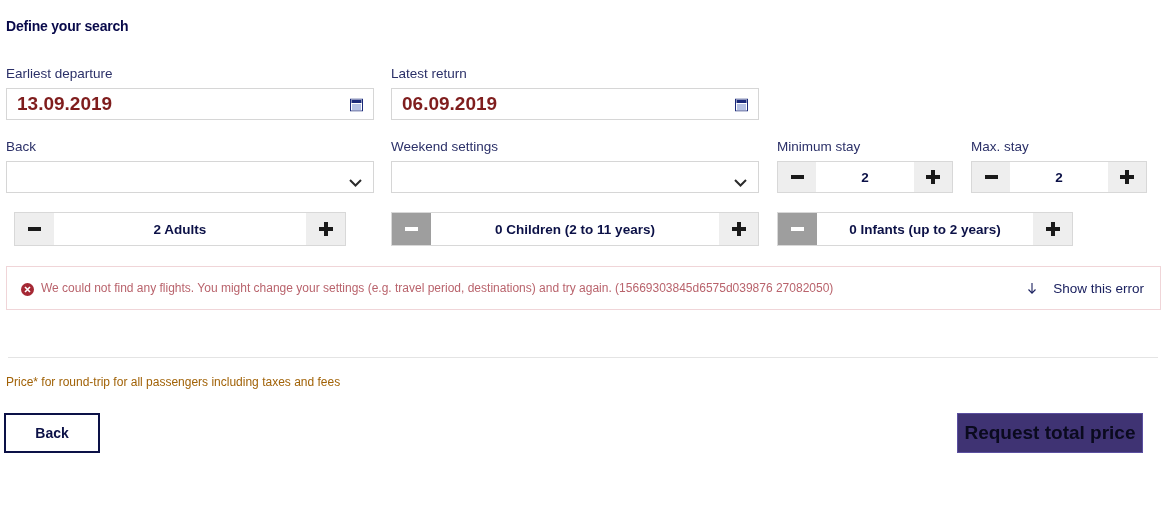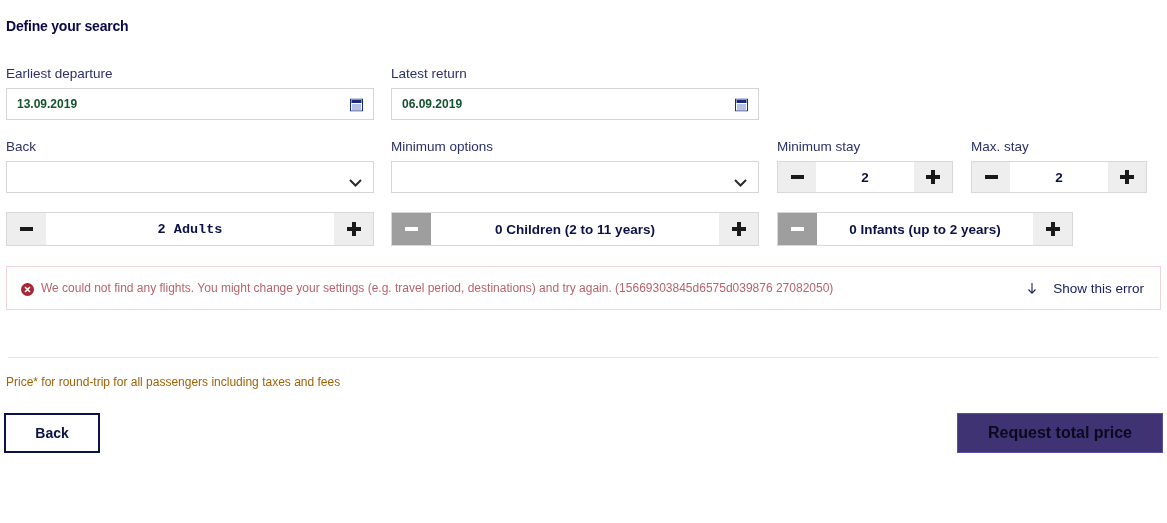--- a/index.html
+++ b/index.html
@@ -60,23 +60,23 @@
   .date-input {
     position: relative;
     height: 32px;
     border: 1px solid #d6d6d6;
     background: #ffffff;
     box-sizing: border-box;
     display: flex;
     align-items: center;
   }
   .date-input .value {
-    font-size: 12px;
+    font-size: 19px;
     font-weight: bold;
-    color: #14532d;
+    color: #7f1d1d;
     padding-left: 10px;
   }
   .cal-icon {
     position: absolute;
     right: 10px;
     top: 50%;
     transform: translateY(-50%);
     width: 13px;
     height: 13px;
     display: block;
@@ -164,21 +164,21 @@
 
   
   .row-pax {
     position: absolute;
     left: 6px;
     top: 212px;
     width: 1155px;
     height: 34px;
   }
   .pax-group { position: absolute; top: 0; height: 34px; }
-  .pax-group.adults   { left: 0px;   width: 368px; font-family: Liberation Mono, monospace; }
+  .pax-group.adults   { left: 8px;   width: 332px; }
   .pax-group.children { left: 385px; width: 368px; }
   .pax-group.infants  { left: 771px; width: 296px; }
   .pax-group .stepper { height: 34px; }
   .pax-group .stepper .btn { width: 39px; }
 
   
   .error-bar {
     position: absolute;
     left: 6px;
     top: 266px;
@@ -254,26 +254,26 @@
     font-size: 14px;
     font-weight: bold;
     font-family: Liberation Sans, sans-serif;
     cursor: pointer;
     box-sizing: border-box;
   }
   .btn-request {
     position: absolute;
     left: 957px;
     top: 413px;
-    width: 206px;
+    width: 186px;
     height: 40px;
     border: 1px solid #5b4fa0;
     background: #3f3373;
     color: #0a0a1e;
-    font-size: 16px;
+    font-size: 19px;
     font-weight: bold;
     font-family: "Liberation Sans", sans-serif;
     cursor: pointer;
     box-sizing: border-box;
   }
 </style>
 </head>
 <body>
 
 <div class="page">
@@ -322,21 +322,21 @@
       <div class="select-box">
         <span class="chev">
           <svg width="13" height="8" viewBox="0 0 13 8">
             <path d="M1 1 L6.5 6.5 L12 1" fill="none" stroke="#2b2b2b" stroke-width="2"></path>
           </svg>
         </span>
       </div>
     </div>
 
     <div class="select-group weekend">
-      <div class="field-label">Minimum options</div>
+      <div class="field-label">Weekend settings</div>
       <div class="select-box">
         <span class="chev">
           <svg width="13" height="8" viewBox="0 0 13 8">
             <path d="M1 1 L6.5 6.5 L12 1" fill="none" stroke="#2b2b2b" stroke-width="2"></path>
           </svg>
         </span>
       </div>
     </div>
 
     <div class="stepper-group min-stay">

